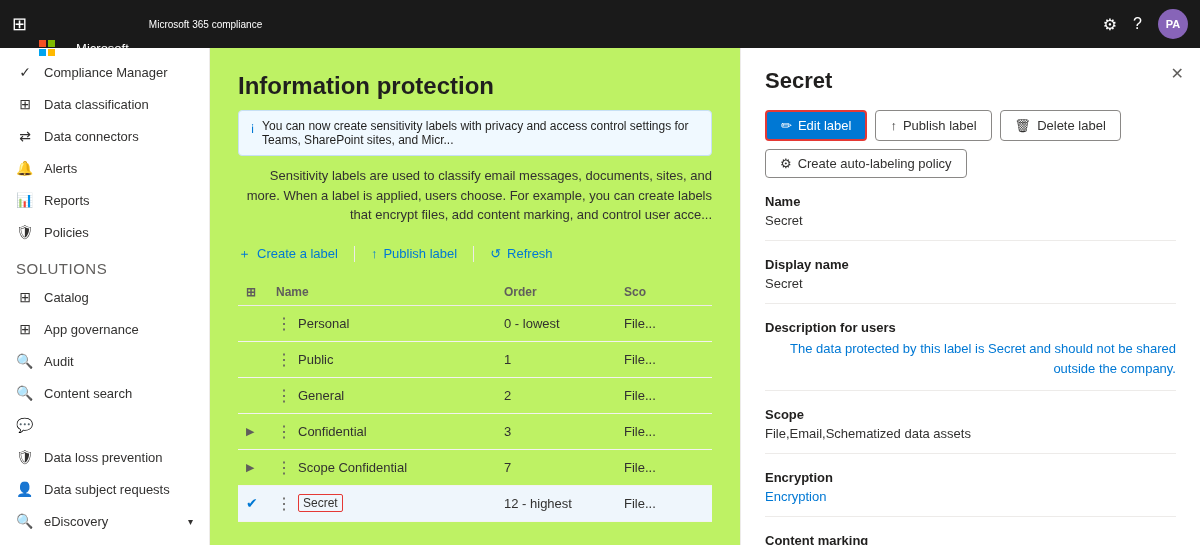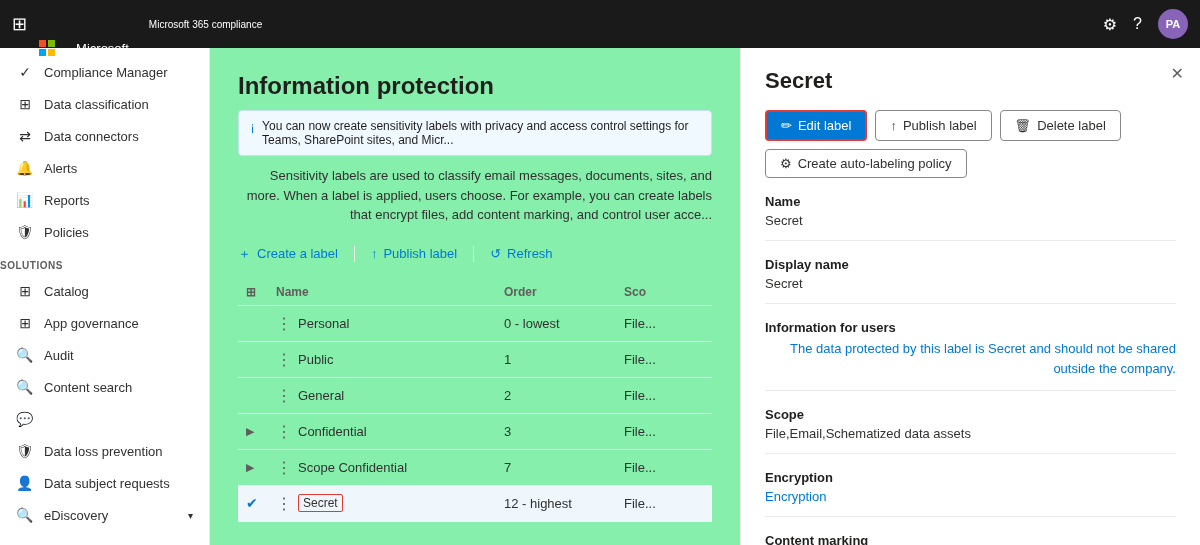--- a/index.html
+++ b/index.html
@@ -59,34 +59,34 @@
       align-items: center;
       padding: 8px 16px;
       gap: 10px;
       cursor: pointer;
       color: #323130;
       font-size: 13px;
       position: relative;
     }
     .sidebar-icon { font-size: 14px; width: 18px; text-align: center; }
     .sidebar-section-label {
-      font-size: 10px;
-      font-weight: 700;
+      font-size: 15px;
+      font-weight: 400;
       color: #605e5c;
-      padding: 12px 0 4px;
+      padding: 12px 16px 4px;
       text-transform: uppercase;
       letter-spacing: 0.5px;
     }
     .sidebar-item .chevron { margin-left: auto; font-size: 10px; }
 
     
     .main {
       flex: 1;
       overflow: hidden;
-      background: #86efac;
+      background: #bef264;
       position: relative;
     }
     .main-inner {
       padding: 24px 28px;
       height: 100%;
       overflow-y: auto;
     }
     .page-title {
       font-size: 24px;
       font-weight: 600;
@@ -487,21 +487,21 @@
 
     <div class="panel-section">
       <div class="panel-field-label">Name</div>
       <div class="panel-field-value">Secret</div>
     </div>
     <div class="panel-section">
       <div class="panel-field-label">Display name</div>
       <div class="panel-field-value">Secret</div>
     </div>
     <div class="panel-section">
-      <div class="panel-field-label">Information for users</div>
+      <div class="panel-field-label">Description for users</div>
       <div class="panel-field-desc">The data protected by this label is Secret and should not be shared outside the company.</div>
     </div>
     <div class="panel-section">
       <div class="panel-field-label">Scope</div>
       <div class="panel-field-value">File,Email,Schematized data assets</div>
     </div>
     <div class="panel-section">
       <div class="panel-field-label">Encryption</div>
       <div class="panel-field-value link">Encryption</div>
     </div>

